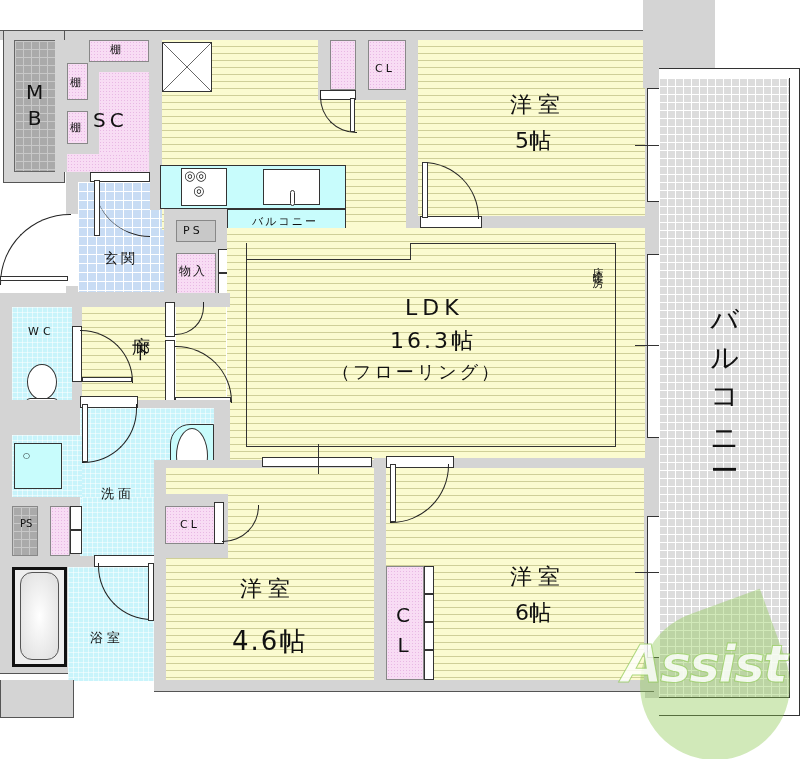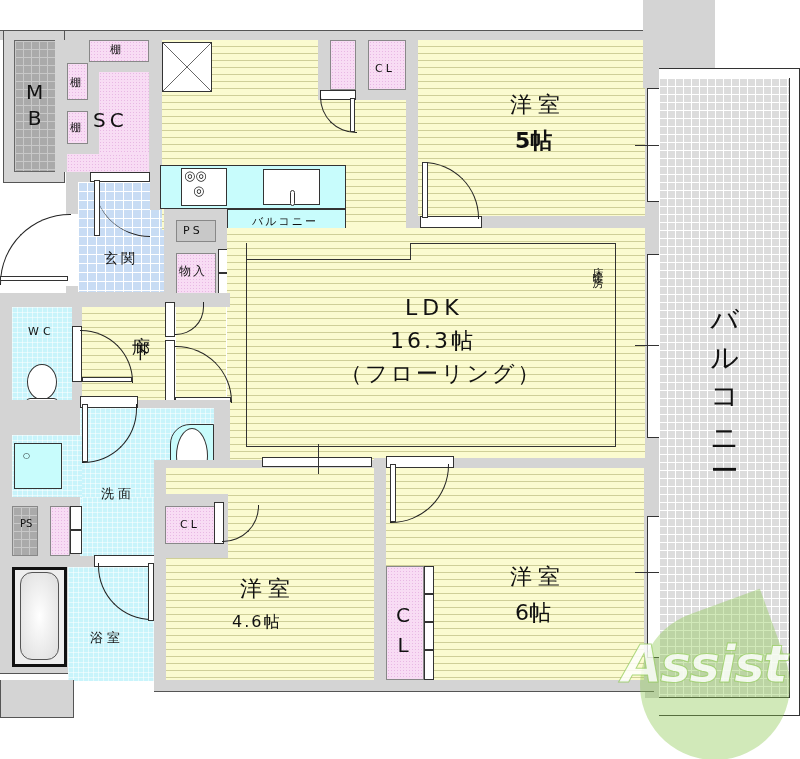--- a/index.html
+++ b/index.html
@@ -64,21 +64,21 @@
 <div class="lbl" style="left:375px;top:63px;font-size:11px;letter-spacing:3px;">CL</div>
 <div class="abs" style="left:406px;top:42px;width:10px;height:24px;background:#fff;border:1px solid #333;"></div>
 <div class="abs" style="left:406px;top:66px;width:10px;height:24px;background:#fff;border:1px solid #333;"></div>
 <div class="abs" style="left:320px;top:90px;width:36px;height:10px;background:#fff;border:1px solid #333;"></div>
 <div class="door-arc" style="left:320px;top:90px;width:36px;height:42px;border-radius:0 0 0 36px;border-top:none;border-right:none;"></div>
 <div class="abs" style="left:350px;top:98px;width:5px;height:34px;background:#fff;border:1px solid #333;"></div>
 
 <div class="abs wall" style="left:406px;top:40px;width:12px;height:188px;"></div>
 <div class="abs floor" style="left:418px;top:40px;width:227px;height:176px;"></div>
 <div class="lbl" style="left:510px;top:94px;font-size:22px;letter-spacing:6px;">洋室</div>
-<div class="lbl" style="left:515px;top:130px;font-size:22px;font-weight:bold;">5帖</div>
+<div class="lbl" style="left:515px;top:130px;font-size:22px;">5帖</div>
 <div class="abs wall" style="left:406px;top:216px;width:239px;height:12px;"></div>
 <div class="abs" style="left:420px;top:216px;width:62px;height:12px;background:#fff;border:1px solid #333;"></div>
 <div class="door-arc" style="left:422px;top:162px;width:56px;height:56px;border-radius:0 56px 0 0;border-left:none;border-bottom:none;"></div>
 <div class="abs" style="left:422px;top:162px;width:6px;height:56px;background:#fff;border:1px solid #333;"></div>
 
 <div class="abs cyan" style="left:160px;top:165px;width:186px;height:44px;"></div>
 <div class="abs" style="left:181px;top:168px;width:46px;height:38px;background:#fff;border:1px solid #333;"></div>
 <div class="lbl" style="left:184px;top:169px;font-size:13px;color:#222;">◎◎</div>
 <div class="lbl" style="left:193px;top:184px;font-size:13px;color:#222;">◎</div>
 <div class="abs" style="left:263px;top:169px;width:57px;height:36px;background:#fff;border:1px solid #333;"></div>
@@ -95,21 +95,21 @@
 <div class="abs" style="left:218px;top:273px;width:10px;height:24px;background:#fff;border:1px solid #333;"></div>
 
 <div class="abs floor" style="left:227px;top:228px;width:418px;height:232px;"></div>
 <div class="abs" style="left:246px;top:243px;width:370px;height:204px;border:1px solid #333;border-top:none;"></div>
 <div class="abs" style="left:410px;top:243px;width:206px;height:1px;background:#333;"></div>
 <div class="abs" style="left:246px;top:259px;width:165px;height:1px;background:#333;"></div>
 <div class="abs" style="left:410px;top:243px;width:1px;height:17px;background:#333;"></div>
 
 <div class="lbl" style="left:405px;top:297px;font-size:22px;letter-spacing:5px;">LDK</div>
 <div class="lbl" style="left:390px;top:330px;font-size:22px;letter-spacing:3px;">16.3帖</div>
-<div class="lbl" style="left:340px;top:363px;font-size:22px;letter-spacing:3px;">（フローリング）</div>
+<div class="lbl" style="left:332px;top:363px;font-size:18px;letter-spacing:3px;">（フローリング）</div>
 <div class="lbl vtext" style="left:592px;top:258px;font-size:11px;letter-spacing:5px;">床暖房</div>
 
 <div class="abs wall" style="left:66px;top:293px;width:164px;height:14px;"></div>
 <div class="abs floor" style="left:82px;top:307px;width:84px;height:94px;"></div>
 <div class="abs floor" style="left:176px;top:307px;width:50px;height:130px;"></div>
 <div class="lbl vtext" style="left:132px;top:322px;font-size:18px;letter-spacing:8px;">廊下</div>
 <div class="abs" style="left:165px;top:302px;width:10px;height:35px;background:#fff;border:1px solid #333;"></div>
 <div class="door-arc" style="left:175px;top:302px;width:28px;height:32px;border-radius:0 0 28px 0;border-top:none;border-left:none;"></div>
 <div class="abs" style="left:165px;top:340px;width:10px;height:66px;background:#fff;border:1px solid #333;"></div>
 <div class="door-arc" style="left:175px;top:346px;width:56px;height:56px;border-radius:0 56px 0 0;border-bottom:none;border-left:none;"></div>
@@ -161,21 +161,21 @@
 <div class="abs wall" style="left:0;top:680px;width:74px;height:38px;border:1px solid #555;border-top:none;"></div>
 
 <div class="abs wall" style="left:154px;top:460px;width:236px;height:228px;"></div>
 <div class="abs floor" style="left:166px;top:468px;width:208px;height:212px;"></div>
 <div class="abs wall" style="left:154px;top:494px;width:74px;height:64px;"></div>
 <div class="abs pink" style="left:165px;top:506px;width:50px;height:38px;border:1px solid #888;"></div>
 <div class="lbl" style="left:180px;top:519px;font-size:11px;letter-spacing:3px;">CL</div>
 <div class="abs" style="left:214px;top:502px;width:10px;height:42px;background:#fff;border:1px solid #333;"></div>
 <div class="door-arc" style="left:222px;top:505px;width:36px;height:36px;border-radius:0 0 36px 0;border-top:none;border-left:none;"></div>
 <div class="lbl" style="left:240px;top:578px;font-size:22px;letter-spacing:6px;">洋室</div>
-<div class="lbl" style="left:232px;top:614px;font-size:16px;letter-spacing:2px;">4.6帖</div>
+<div class="lbl" style="left:232px;top:628px;font-size:26px;letter-spacing:2px;">4.6帖</div>
 <div class="abs" style="left:262px;top:457px;width:110px;height:10px;background:#fff;border:1px solid #333;"></div>
 <div class="abs" style="left:318px;top:444px;width:1px;height:30px;background:#333;"></div>
 
 <div class="abs wall" style="left:374px;top:458px;width:282px;height:232px;"></div>
 <div class="abs floor" style="left:386px;top:468px;width:258px;height:212px;"></div>
 <div class="abs pink" style="left:386px;top:566px;width:38px;height:114px;border:1px solid #888;"></div>
 <div class="lbl" style="left:396px;top:600px;font-size:20px;line-height:1.5;">
     <div>C</div>
     <div>L</div>
   </div>

